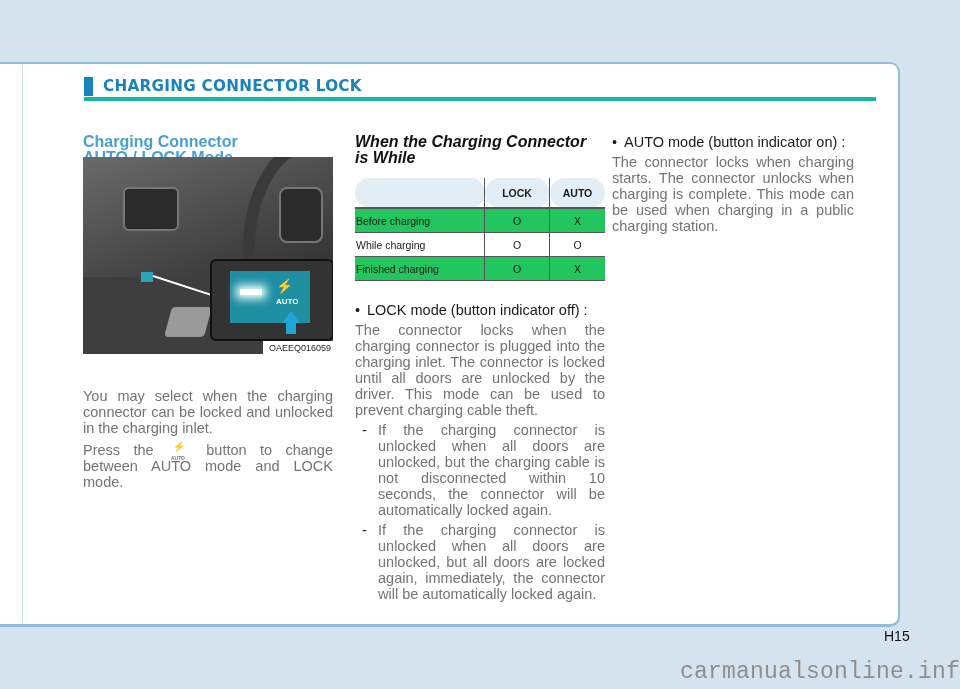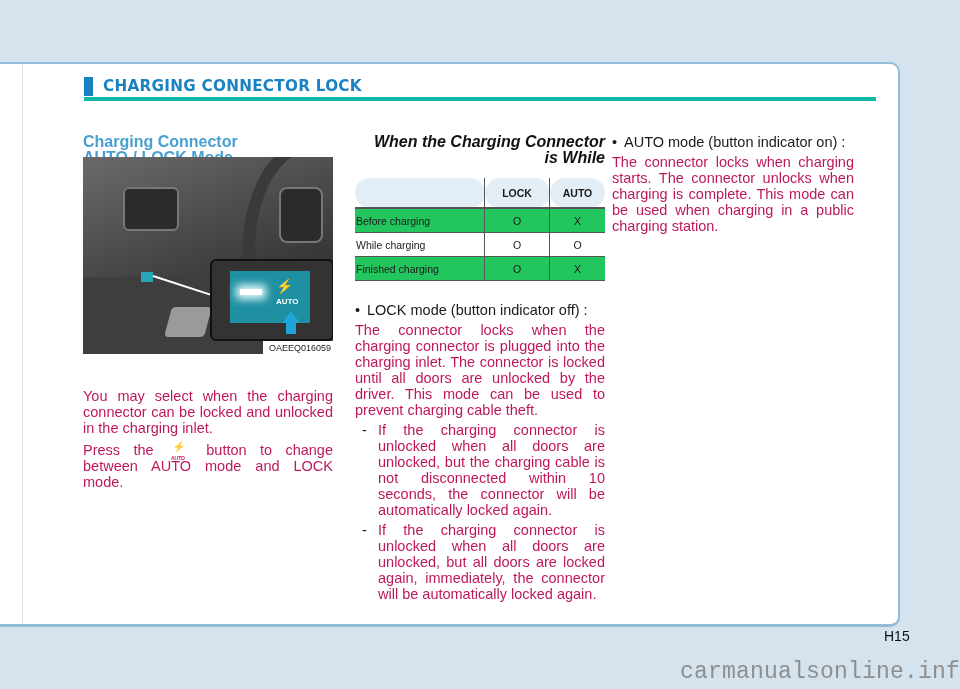--- a/index.html
+++ b/index.html
@@ -35,21 +35,21 @@
   }
   .col { position:absolute; top:110px;margin-top:24px; }
   .col1 { left:83px; width:250px; }
   .col2 { left:355px; width:250px; }
   .col3 { left:612px; width:242px; }
 
   h2.sub {
     margin:0; font-size:16px; line-height:16px; font-weight:bold; color:#4a9fd1;
   }
   h3.italic {
-    margin:0; font-size:16px; line-height:16px; font-weight:bold; font-style:italic; color:#111;text-align:right;
+    margin:0; font-size:16px; line-height:16px; font-weight:bold; font-style:italic; color:#111;
   }
   .photo {
     position:absolute; left:83px; top:157px; width:250px; height:197px;
     background:linear-gradient(160deg,#6a6a6a 0%,#4a4a4a 40%,#333 70%,#555 100%);
     overflow:hidden;
   }
   .photo .vent { position:absolute; left:40px; top:30px; width:52px; height:40px; background:#2b2b2b; border-radius:6px; border:2px solid #777; }
   .photo .vent2 { position:absolute; right:10px; top:30px; width:40px; height:52px; background:#2b2b2b; border-radius:8px; border:2px solid #777; }
   .photo .wheel { position:absolute; left:160px; top:-20px; width:120px; height:200px; border:12px solid #3a3a3a; border-radius:50%; }
   .photo .lower { position:absolute; left:0; top:120px; width:250px; height:77px; background:#3e3e3e; }
@@ -66,21 +66,21 @@
   .photo .inset .glow { position:absolute; left:10px; top:18px; width:22px; height:6px; background:#fff; box-shadow:0 0 8px 4px #e8ffff; }
   .photo .inset .auto { position:absolute; left:46px; top:26px; color:#fff; font-size:8px; font-weight:bold; }
   .photo .inset .plug { position:absolute; left:46px; top:8px; color:#fff; font-size:14px; line-height:14px; }
   .photo .inset .arrow { position:absolute; left:52px; top:40px; width:0; height:0; border-left:9px solid transparent; border-right:9px solid transparent; border-bottom:12px solid #1fa6d8; }
   .photo .inset .arrow-stem { position:absolute; left:56px; top:51px; width:10px; height:12px; background:#1fa6d8; }
   .photo .code {
     position:absolute; right:0; bottom:0; background:#fff; color:#222; font-size:9px; padding:2px 2px 1px 6px;
   }
 
   p.body {
-    margin:0; font-size:14.5px; line-height:16px; text-align:justify; color:#be185d;
+    margin:0; font-size:14.5px; line-height:16px; text-align:justify; color:#737373;
   }
   .inline-icon { display:inline-block; width:16px; height:16px; vertical-align:-2px; position:relative; margin:0 6px 0 4px; }
   .inline-icon .p { position:absolute; left:2px; top:-2px; font-size:10px; }
   .inline-icon .a { position:absolute; left:0; top:9px; font-size:5px; font-weight:bold; }
 
   table.lock-table {
     border-collapse:collapse; width:250px; font-size:10.5px;
   }
   table.lock-table th {
     background:#e2edf5; font-weight:bold; height:27px; text-align:center;

